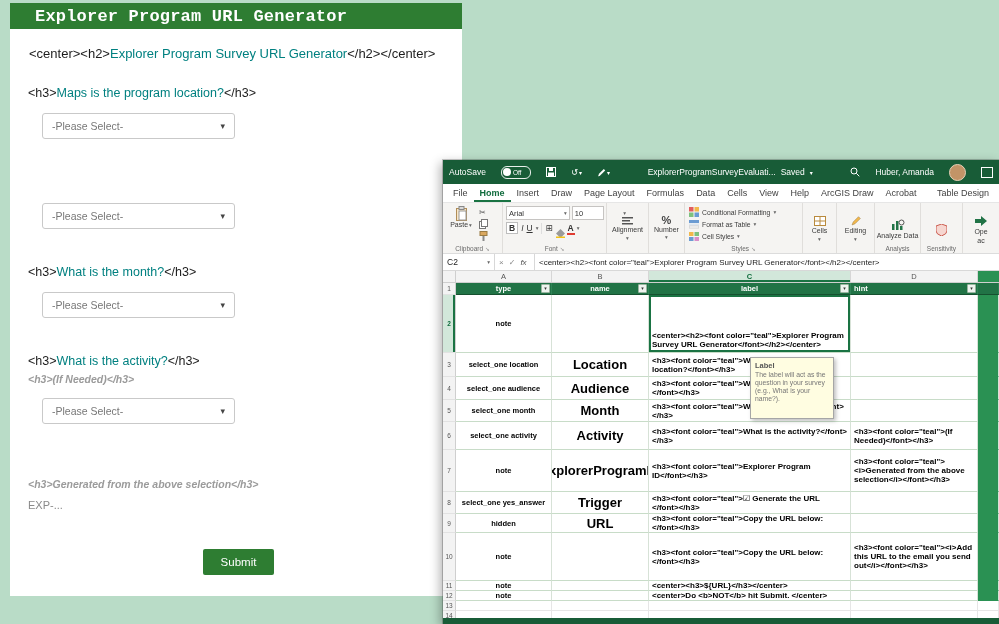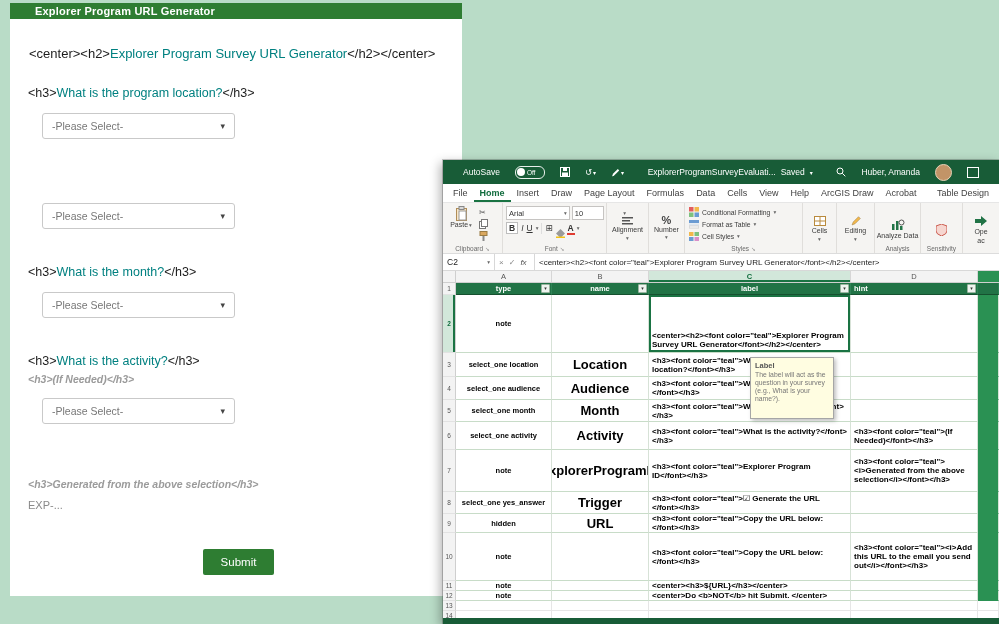--- a/index.html
+++ b/index.html
@@ -1,35 +1,35 @@
 <!DOCTYPE html>
 <html><head>
 <meta charset="utf-8">
 <style>
   html,body{margin:0;padding:0;}
   body{width:999px;height:624px;overflow:hidden;font-family:"Liberation Sans","DejaVu Sans",sans-serif;}
   .stage{position:relative;width:999px;height:624px;background:#b9dcc7;overflow:hidden;}
 
   
   .form-panel{position:absolute;left:10px;top:3px;width:452px;height:593px;background:#fff;}
-  .form-header{height:16px;background:#2e7d32;color:#fff;display:flex;align-items:center;padding-left:25px;font-size:11px;font-weight:bold;letter-spacing:.2px;}
+  .form-header{height:26px;background:#2e7d32;color:#fff;display:flex;align-items:center;padding-left:25px;font-size:17px;font-weight:bold;letter-spacing:.2px;font-family:Liberation Mono, monospace;}
   .fline{position:absolute;left:18px;right:12px;font-weight:normal;font-size:12.5px;line-height:15px;}
   .fline.title{font-size:13px;left:19px;}
   .tag{color:#1d1d1d;}
   .teal{color:#008080;}
   .fhint{position:absolute;left:18px;color:#9b9b9b;font-size:10.5px;font-style:italic;font-weight:bold;}
   .fexp{position:absolute;left:18px;color:#8a8a8a;font-size:11px;}
   .dd{position:absolute;left:32px;width:193px;height:26px;border:1px solid #c9c9c9;border-radius:3px;background:#fff;display:flex;align-items:center;justify-content:space-between;padding:0 9px;box-sizing:border-box;cursor:pointer;}
   .dd-text{color:#777;font-size:10.5px;}
   .dd-caret{color:#444;font-size:9px;}
   .submit{position:absolute;left:193px;width:71px;height:26px;background:#2e7d32;color:#fff;border:none;border-radius:2px;font-size:11.5px;font-family:inherit;cursor:pointer;}
 
   
   .xl{position:absolute;left:443px;top:160px;width:556px;height:464px;background:#fff;display:flex;flex-direction:column;box-shadow:-3px 3px 10px rgba(0,0,0,.3);outline:1px solid rgba(0,0,0,.2);}
-  .xl-title{height:24px;flex:0 0 24px;background:#185c37;color:#fff;display:flex;align-items:center;font-size:8.5px;padding:0 20px;gap:15px;}
+  .xl-title{height:24px;flex:0 0 24px;background:#185c37;color:#fff;display:flex;align-items:center;font-size:8.5px;padding:0 6px;gap:15px;}
   .pill{width:26px;height:11px;border:1px solid rgba(255,255,255,.9);border-radius:6px;display:flex;align-items:center;padding:0 1px;gap:2px;flex:0 0 auto;}
   .knob{width:8px;height:8px;border-radius:50%;background:#fff;}
   .ptext{font-size:6.5px;color:#fff;}
   .tic{display:flex;align-items:center;gap:1px;}
   .tcar{font-size:6px;color:#fff;}
   .ttl-center{flex:1;display:flex;align-items:center;justify-content:center;gap:5px;white-space:nowrap;overflow:hidden;}
   .avatar{width:15px;height:15px;border-radius:50%;background:#c29467;border:1px solid #e6d2b8;flex:0 0 auto;}
   .winic{width:10px;height:9px;border:1px solid #fff;flex:0 0 auto;}
 
   .xl-menu{height:18px;flex:0 0 18px;background:#fff;display:flex;align-items:stretch;font-size:9px;color:#424242;padding:0 4px;border-bottom:1px solid #e6e6e6;}
@@ -104,21 +104,21 @@
   <div class="form-panel">
     <div class="form-header">
       <span>Explorer Program URL Generator</span>
     </div>
 
     <div class="fline title" style="top:43px">
       <span class="tag">&lt;center&gt;&lt;h2&gt;</span><span class="teal">Explorer Program Survey URL Generator</span><span class="tag">&lt;/h2&gt;&lt;/center&gt;</span>
     </div>
 
     <div class="fline" style="top:83px">
-      <span class="tag">&lt;h3&gt;</span><span class="teal">What is the program location?</span><span class="tag">&lt;/h3&gt;</span>
+      <span class="tag">&lt;h3&gt;</span><span class="teal">Maps is the program location?</span><span class="tag">&lt;/h3&gt;</span>
     </div>
     <div class="dd" style="top:110px">
       <span class="dd-text">-Please Select-</span>
       <span class="dd-caret">▾</span>
     </div>
 
     <div class="dd" style="top:200px">
       <span class="dd-text">-Please Select-</span>
       <span class="dd-caret">▾</span>
     </div>

